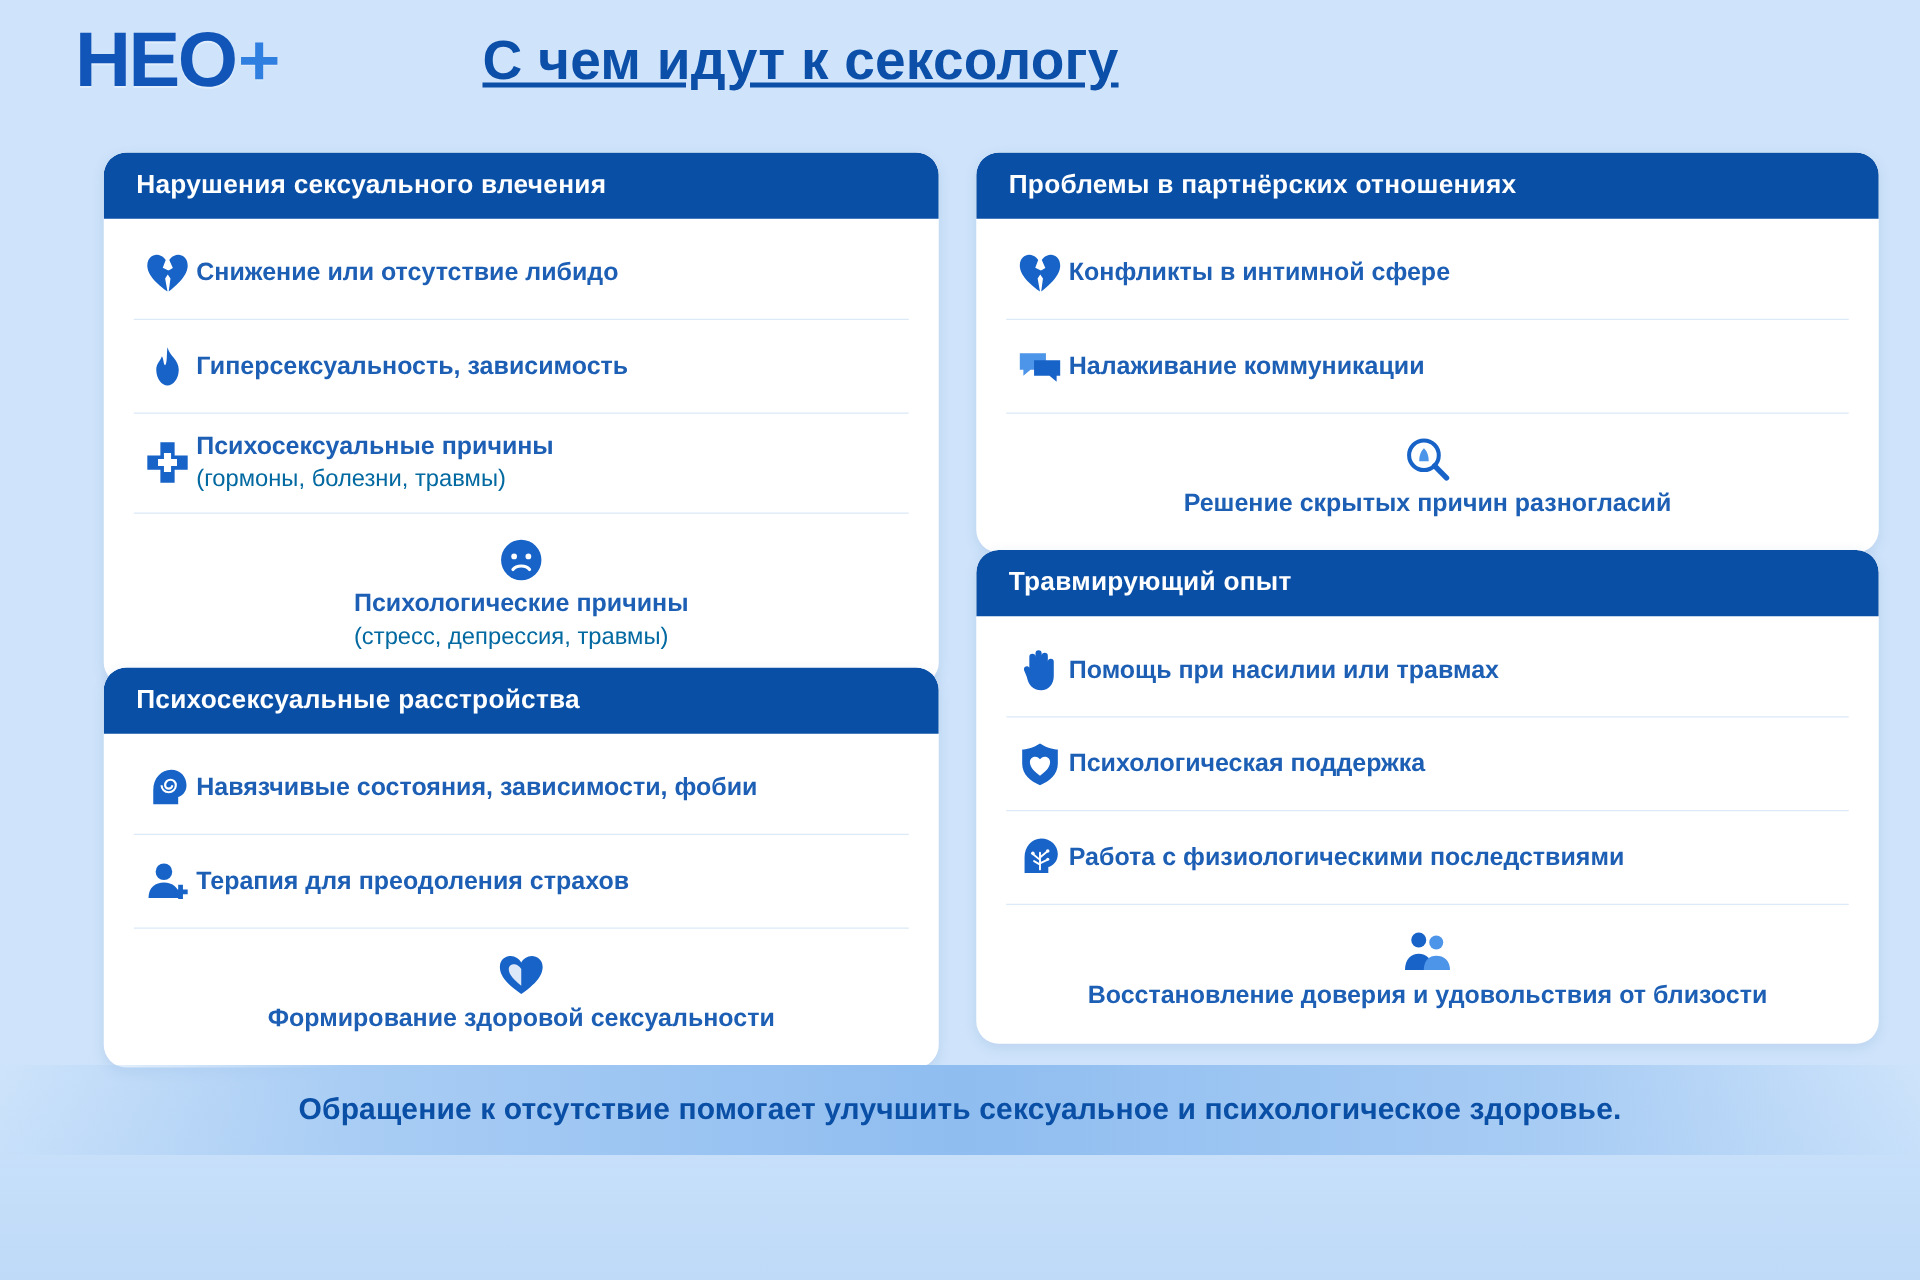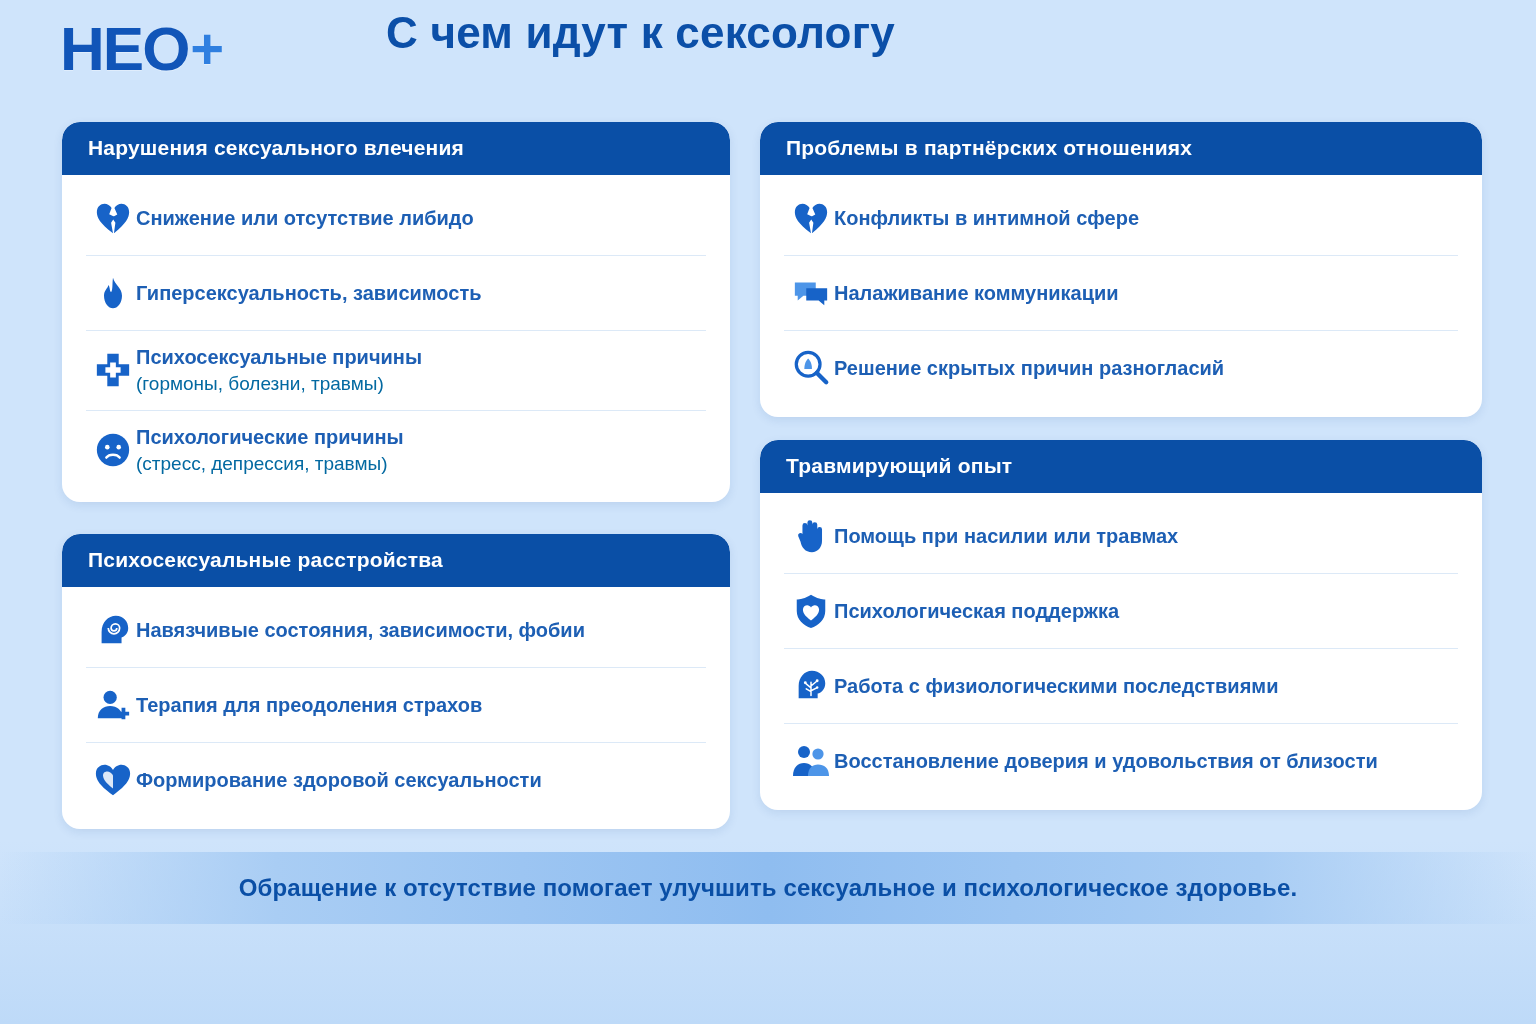--- a/index.html
+++ b/index.html
@@ -42,34 +42,36 @@
     text-shadow: 0 1px 0 rgba(255,255,255,0.35);
   }
   .logo .plus {
     color: #2f7fe0;
     font-size: 58px;
     margin-left: 2px;
   }
   .page-title {
     position: absolute;
     left: 386px;
-    top: 8px;
+    top: 24px;
     font-size: 44px;
     font-weight: bold;
     color: #0b4fa8;
     letter-spacing: 0.2px;
+    text-decoration: underline;
   }
 
   
   .card {
     position: absolute;
     background: #ffffff;
     border-radius: 18px;
     box-shadow: 0 3px 10px rgba(20, 70, 140, 0.10);
     overflow: hidden;
+    margin-left: 21px;
   }
   .card-header {
     background: #0a4fa6;
     color: #ffffff;
     font-size: 21px;
     font-weight: bold;
     padding: 14px 26px 15px 26px;
     border-radius: 18px 18px 0 0;
     letter-spacing: 0.2px;
   }
@@ -79,20 +81,21 @@
   .row {
     display: flex;
     align-items: center;
     gap: 0;
     padding: 14px 4px;
     border-bottom: 1px solid #dce9f7;
     min-height: 42px;
   }
   .row:last-child {
     border-bottom: none;
+    flex-direction: column;
   }
   .row-text {
     color: #1d5fb4;
     font-size: 20px;
     font-weight: bold;
     line-height: 1.25;
   }
   .row-sub {
     display: block;
     color: #0369a1;

